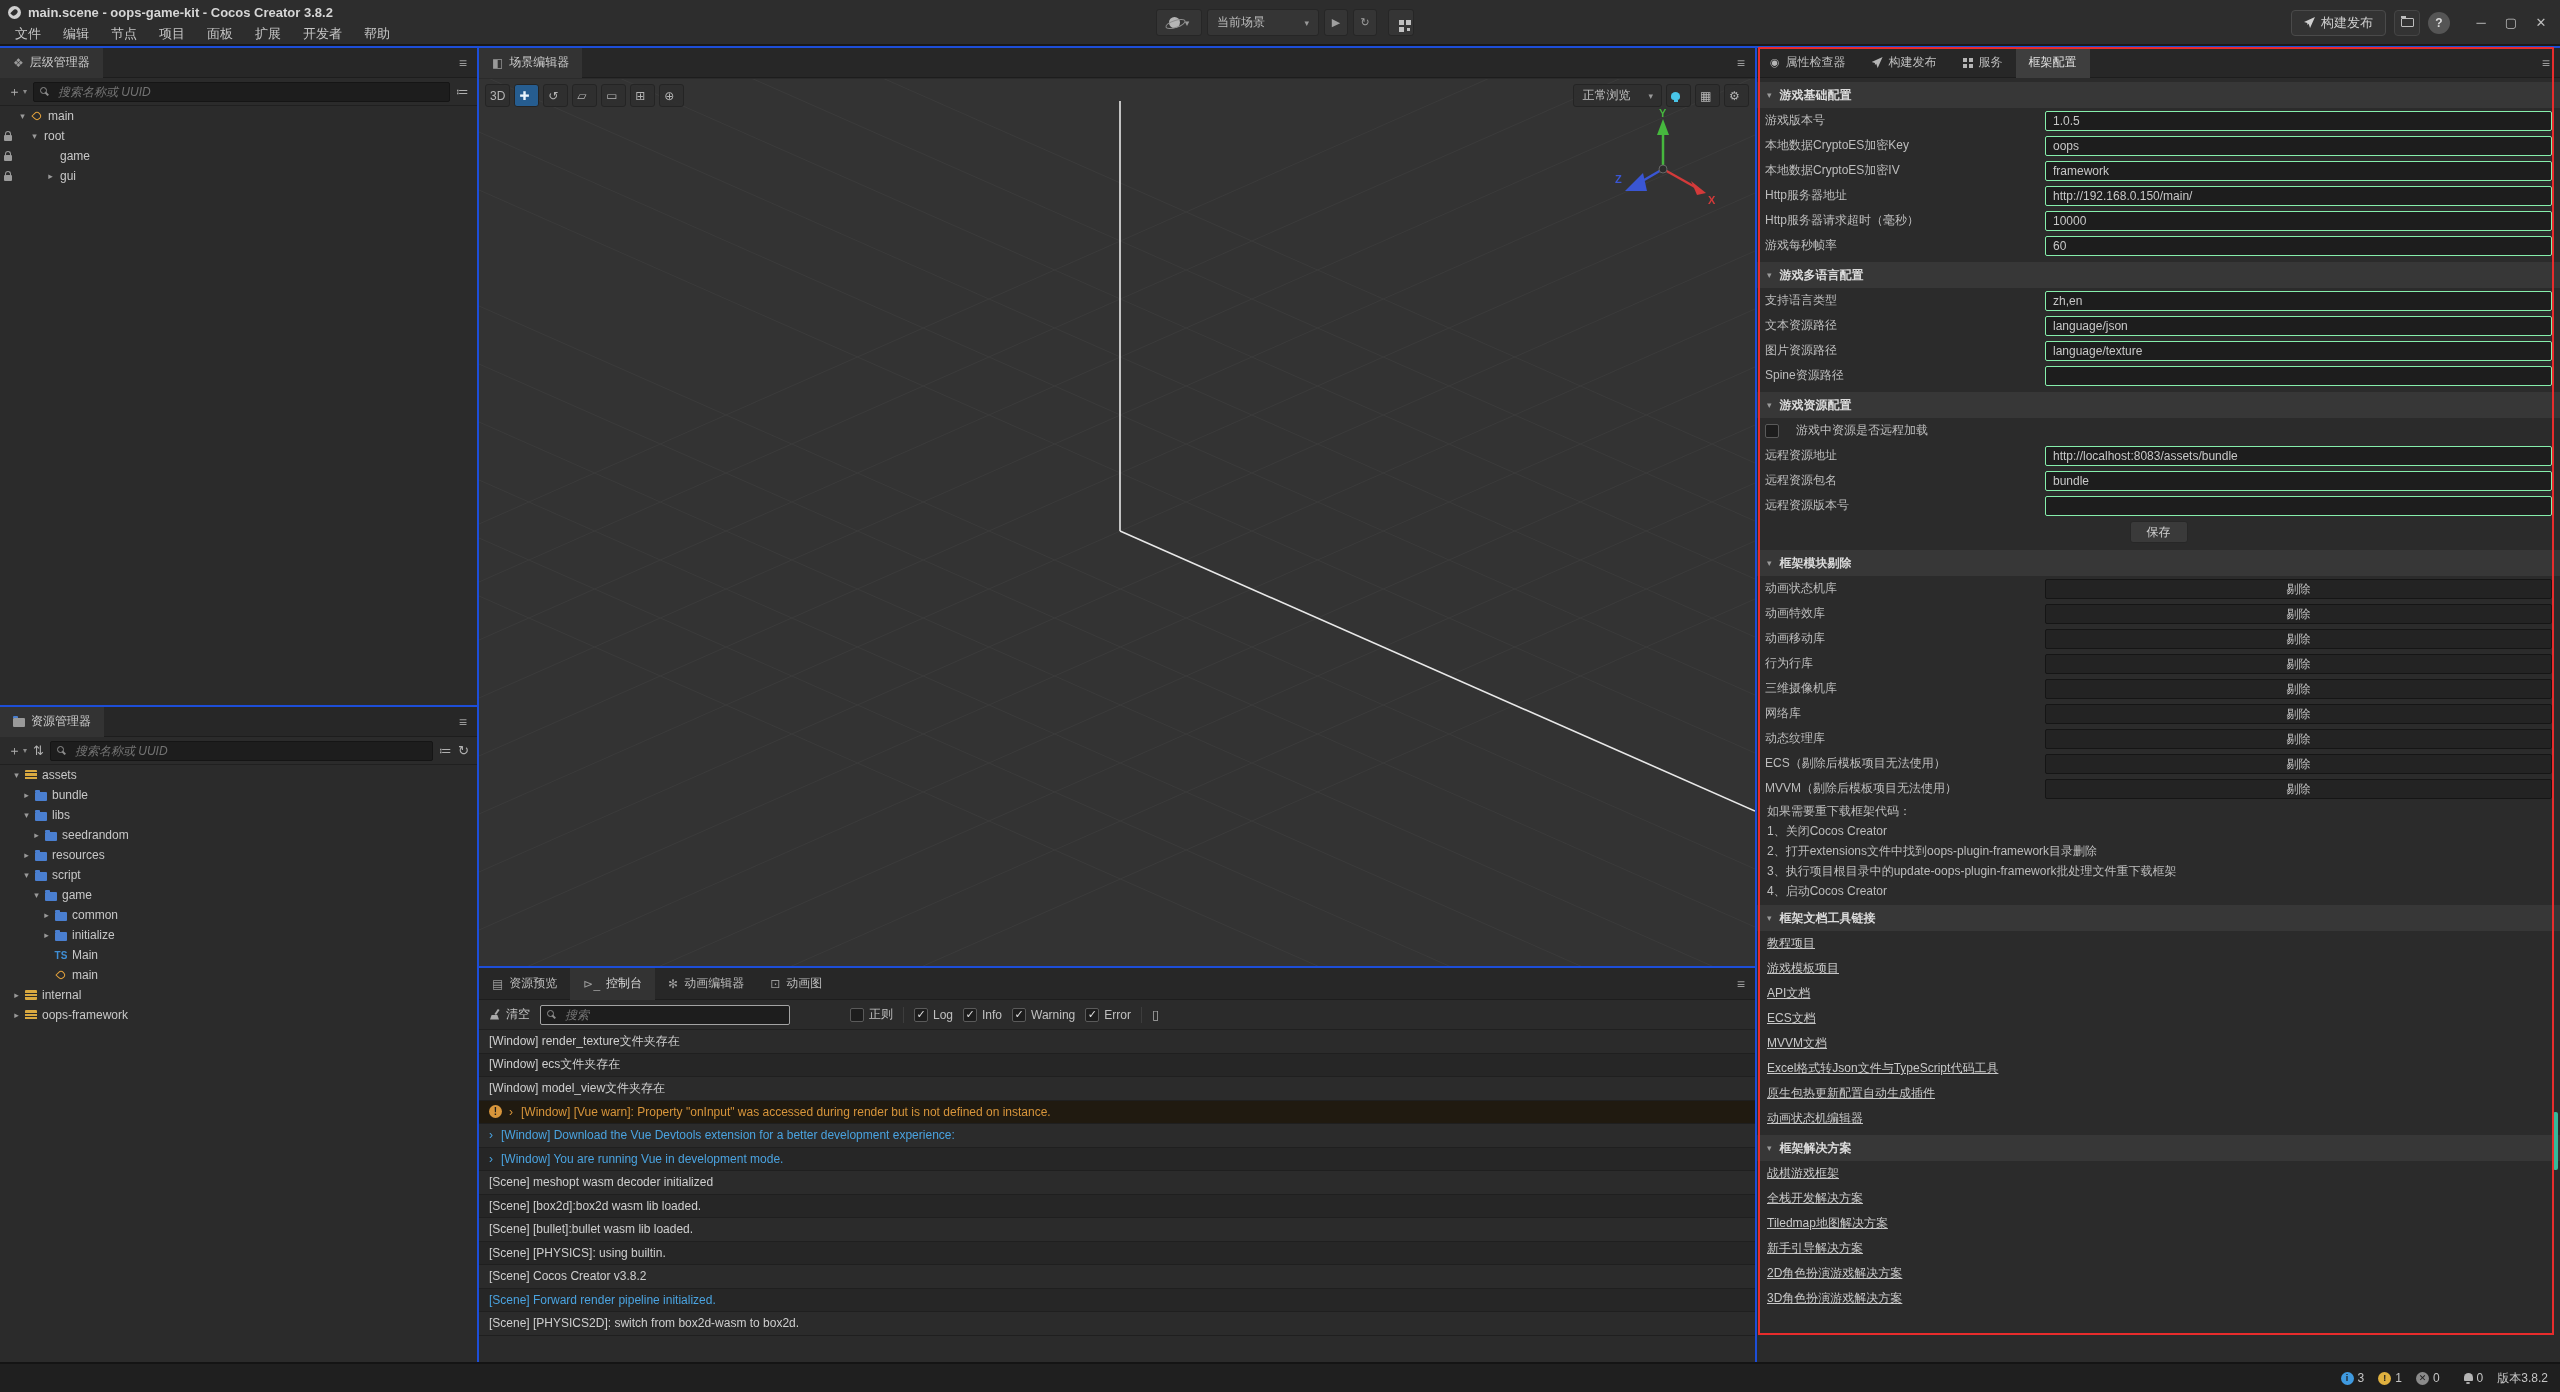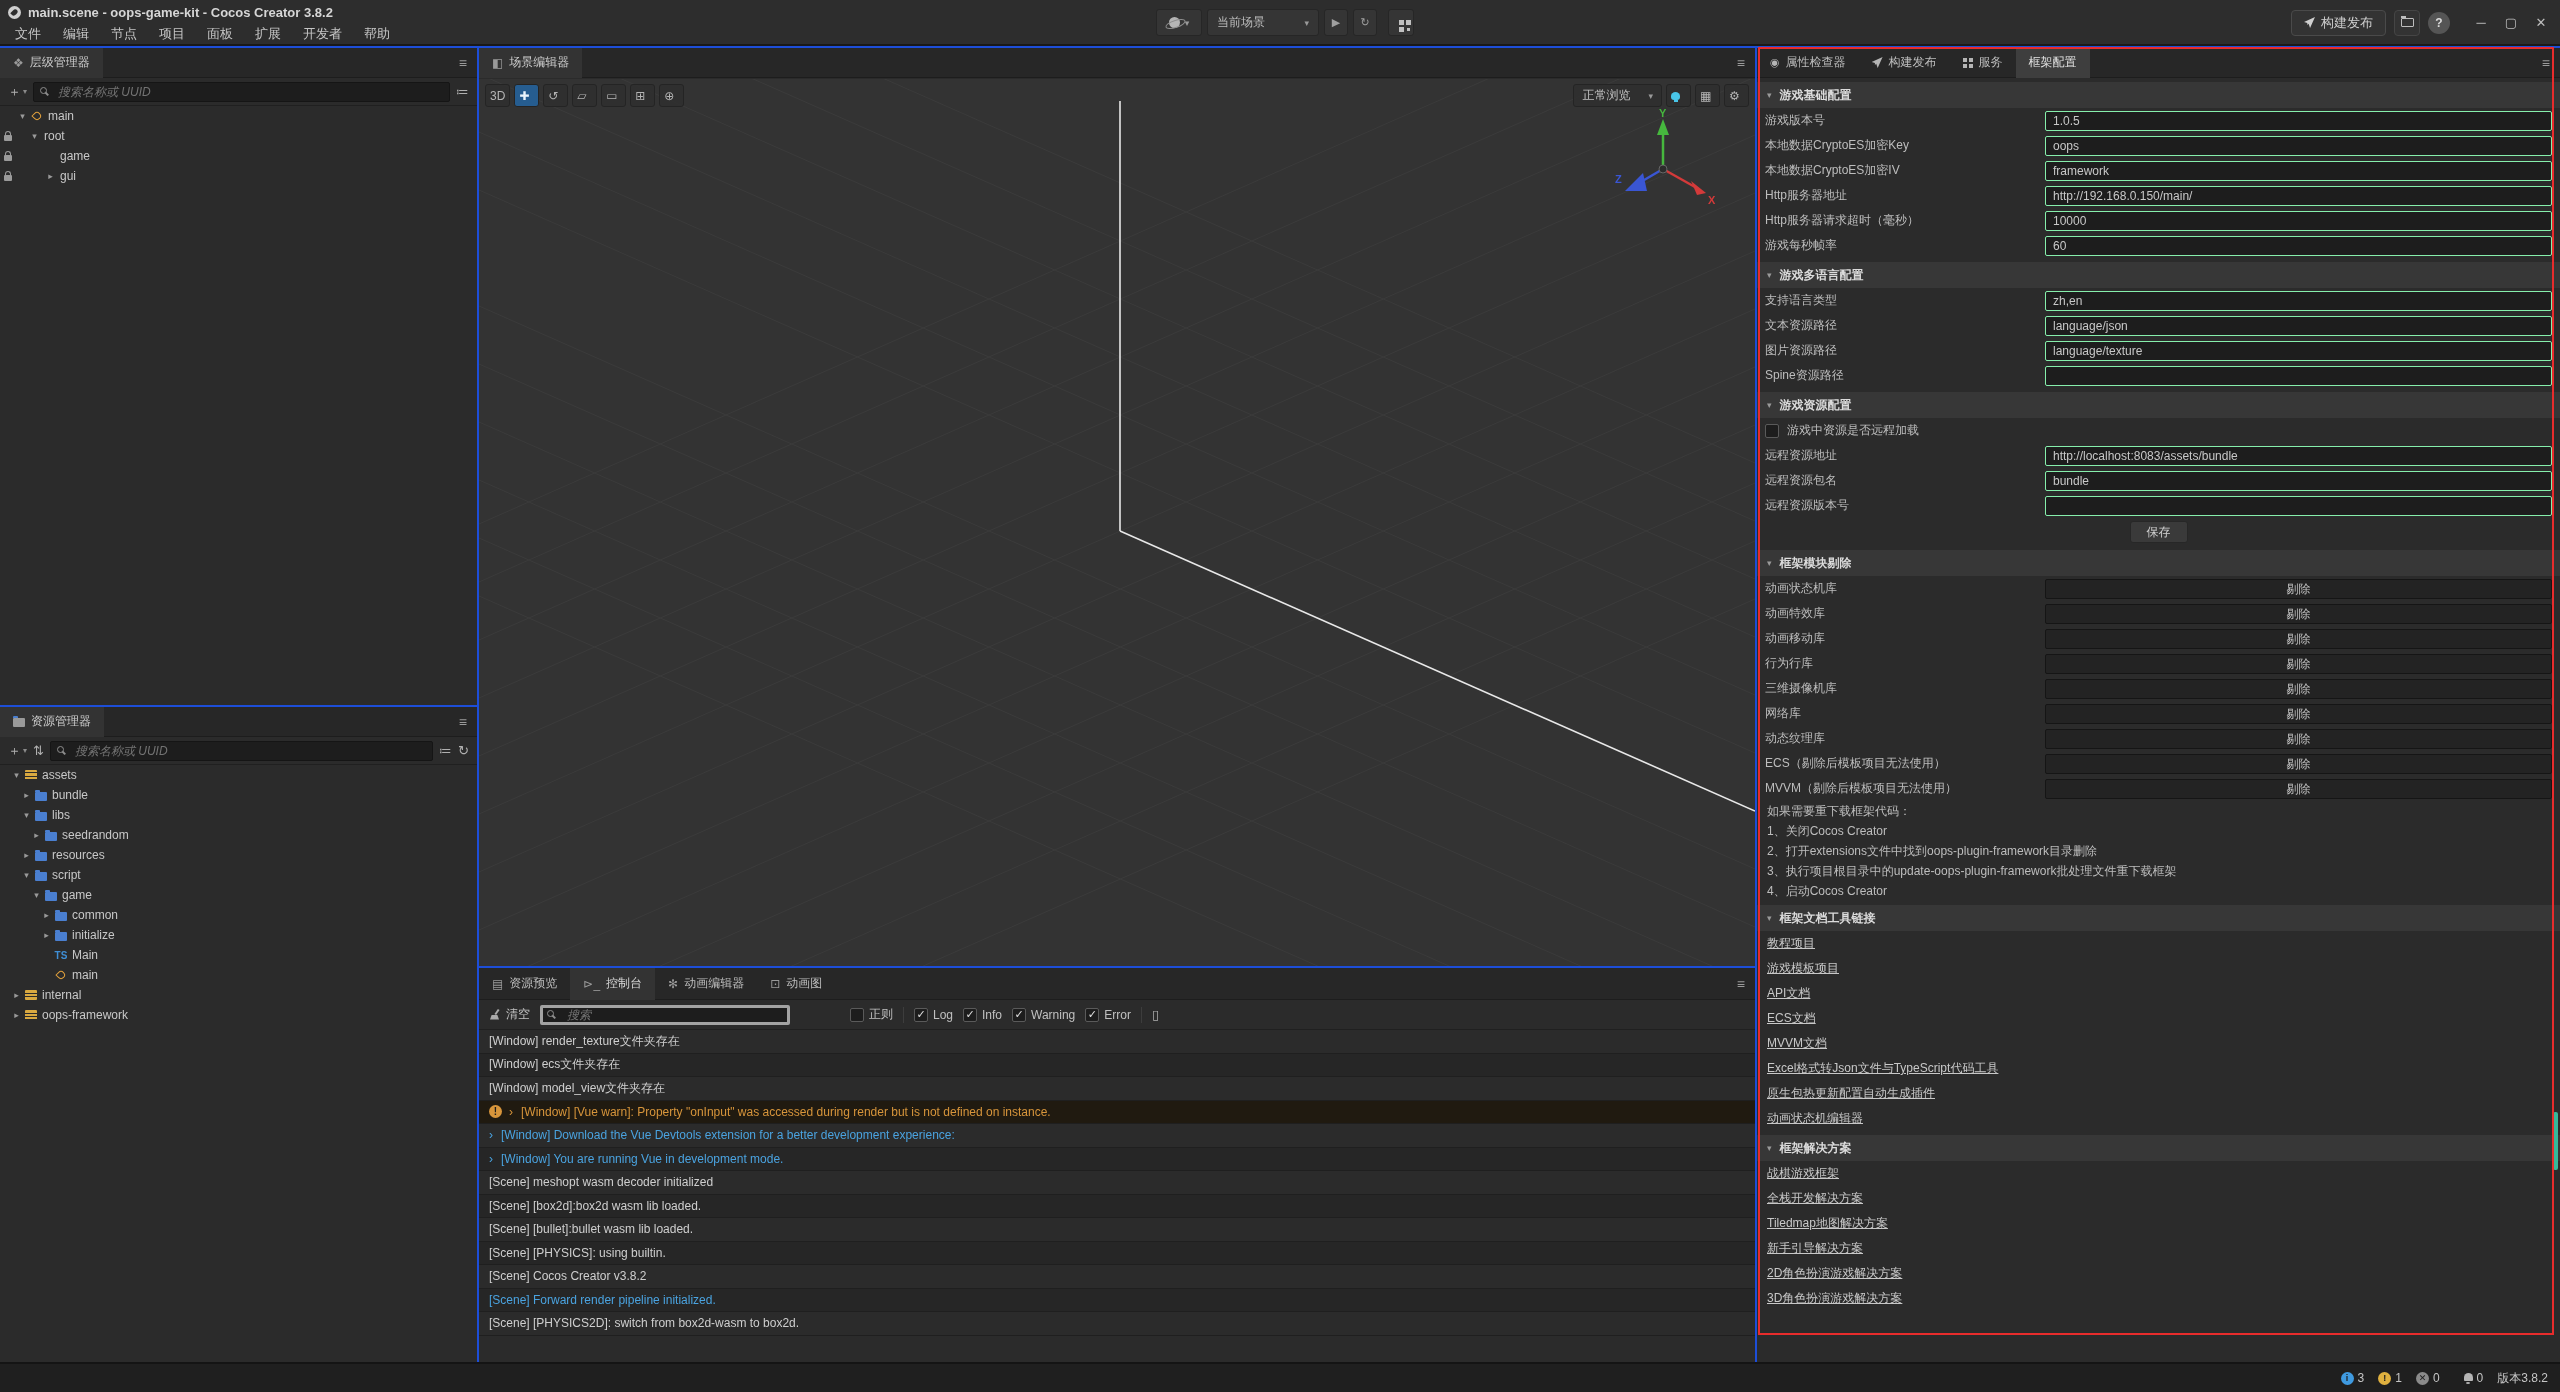--- a/index.html
+++ b/index.html
@@ -91,21 +91,21 @@
 
   
   .ctabbar { height:32px; background:#272727; border-bottom:1px solid #1d1d1d; display:flex; align-items:center; }
   .ctab { height:32px; display:flex; align-items:center; gap:6px; padding:0 13px; color:#bdbdbd; font-size:12px; }
   .ctab.active { background:#333; color:#d8d8d8; }
   .ctools { height:30px; display:flex; align-items:center; gap:10px; padding:0 10px; border-bottom:1px solid #202020; background:#2b2b2b; }
   .broom { position:relative; width:12px; height:12px; }
   .broom::before { content:""; position:absolute; left:7px; top:0; width:2px; height:6px; background:#aaa; transform:rotate(35deg); }
   .broom::after { content:""; position:absolute; left:1px; top:6px; width:9px; height:5px; background:#aaa;
                   clip-path:polygon(20% 0,80% 0,100% 100%,0 100%); }
-  .csearch { width:250px; height:20px; background:#1d1d1d; border:3px solid #a3a3a3; border-radius:2px;
+  .csearch { width:250px; height:20px; background:#1d1d1d; border:1px solid #a3a3a3; border-radius:2px;
              color:#c8c8c8; padding:0 6px 0 24px; font-size:12px; font-family:inherit; }
   .csearch::placeholder { color:#737373; font-style:italic; }
   .cb { width:14px; height:14px; background:#1d1d1d; border:1px solid #5a5a5a; border-radius:2px;
         display:flex; align-items:center; justify-content:center; font-size:11px; color:#e0e0e0; flex:none; }
   .cb[data-checked="true"]::after { content:"✓"; }
   .cchk { display:flex; align-items:center; gap:5px; color:#c0c0c0; }
   .csep { width:1px; height:16px; background:#3d3d3d; }
   .clog { position:absolute; top:62px; left:0; right:0; bottom:0; overflow:hidden; }
   .crow { height:23.5px; display:flex; align-items:center; padding-left:10px; font-size:12px; color:#cfcfcf;
           border-bottom:1px solid #1f1f1f; background:#2b2b2b; }
@@ -131,21 +131,21 @@
   .pinput { flex:1; height:20px; background:#1d1d1d; border:1px solid #86efac; border-radius:2px;
             color:#c8c8c8; font-size:12px; padding:0 7px; font-family:inherit; }
   .pbtn-wide { flex:1; height:20px; background:#232323; border:1px solid #151515; border-radius:2px;
                color:#c4c4c4; font-size:12px; text-align:center; line-height:19px; }
   .pnote { height:20px; line-height:20px; padding:0 10px; color:#bdbdbd; font-size:12px; white-space:nowrap; }
   .plink { display:block; height:25px; line-height:25px; padding:0 10px; color:#c8c8c8; font-size:12px;
            text-decoration:underline; width:fit-content; }
   .saverow { height:28px; display:flex; align-items:center; justify-content:center; }
   .savebtn { width:58px; height:22px; background:#3a3a3a; border:1px solid #272727; border-radius:3px;
              color:#d0d0d0; font-size:12px; }
-  .chkrow { display:flex; align-items:center; gap:8px; height:25px; padding:0 8px; color:#bdbdbd; }
+  .chkrow { display:flex; align-items:center; gap:17px; height:25px; padding:0 8px; color:#bdbdbd; }
 
   .redframe { position:absolute; left:1758px; top:47px; width:796px; height:1288px;
               border:2px solid #e82c2c; z-index:50; pointer-events:none; }
   .rscroll { position:absolute; left:2553px; top:1112px; width:5px; height:58px; background:#37b89a;
              border-radius:2px; z-index:40; }
 
   
   .statusbar { position:absolute; left:0; top:1362px; width:2560px; height:30px; background:#1f1f1f;
                border-top:2px solid #141414; display:flex; align-items:center; justify-content:flex-end;
                gap:14px; padding-right:12px; font-size:12px; color:#c5c5c5; }

